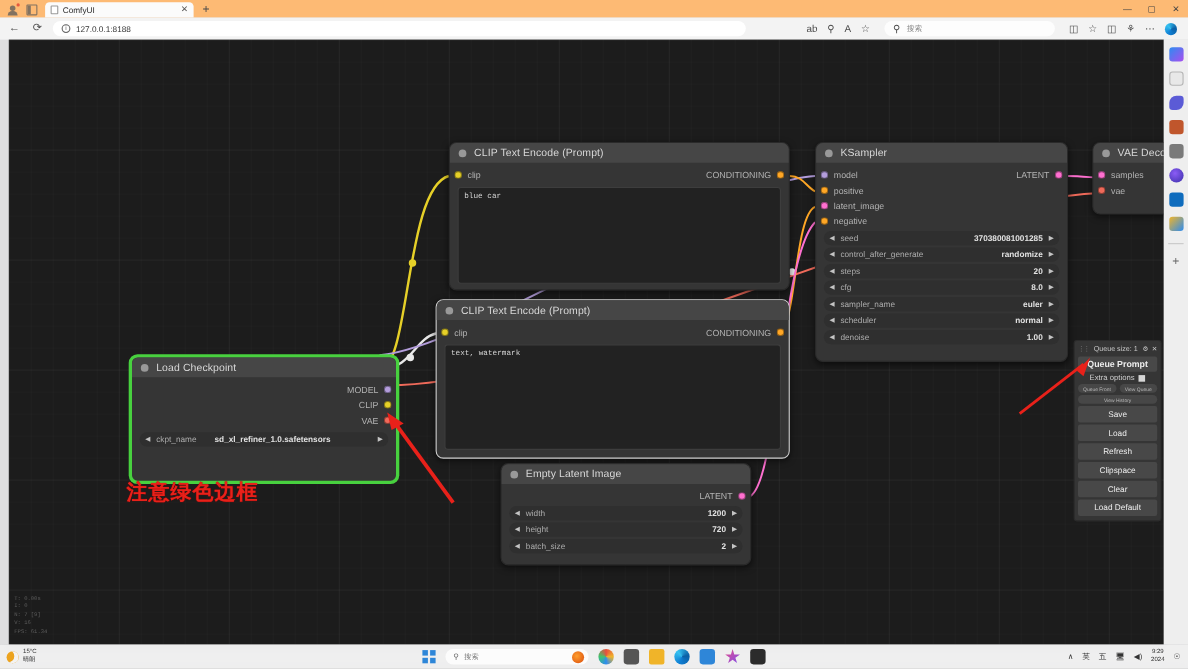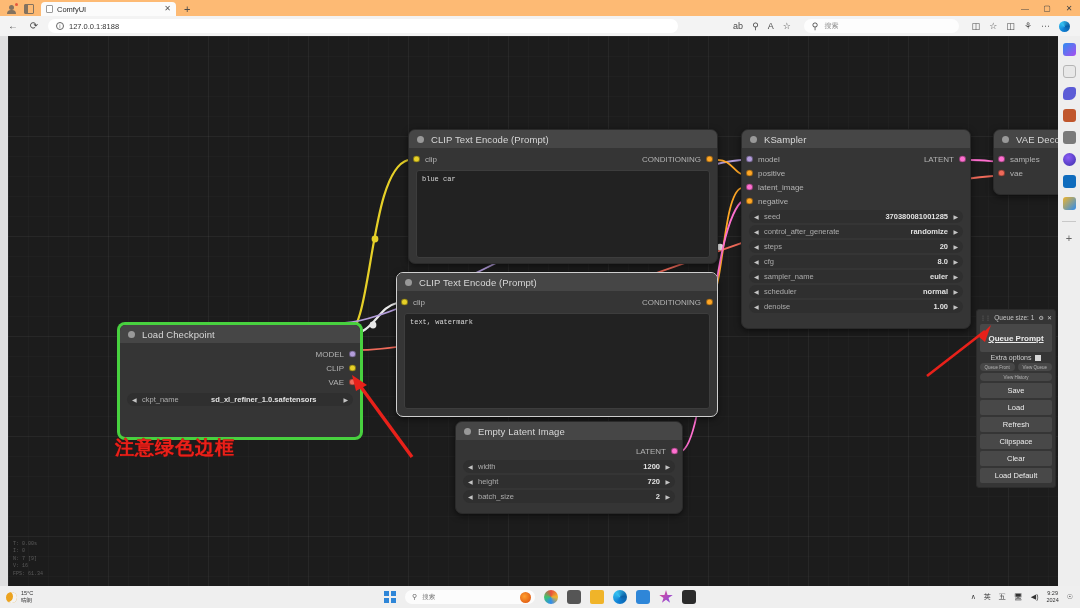--- a/index.html
+++ b/index.html
@@ -134,21 +134,21 @@
   }
   .q-head { display: flex; align-items: center; gap: 3px; height: 10px; }
   .q-grip { font-size: 6px; color: #888; letter-spacing: -1px; }
   .q-head .qt { font-size: 6.5px; color: #c6c6c6; flex: 1; text-align: center; }
   .q-head .qi { font-size: 6px; color: #c6c6c6; }
   .q-btn {
     margin-top: 2px; height: 15px; background: #484848; border-radius: 2px;
     display: flex; align-items: center; justify-content: center;
     font-size: 7.5px; color: #ededed;
   }
-  .q-btn.big { height: 28px; font-size: 8px; font-weight: bold; text-decoration: underline; }
+  .q-btn.big { height: 14px; font-size: 8px; font-weight: bold; }
   .q-extra { display: flex; align-items: center; justify-content: center; gap: 4px; margin-top: 2px; }
   .q-extra .lab { font-size: 7px; color: #cfcfcf; }
   .q-chk { width: 6px; height: 6px; background: #d6d6d6; }
   .q-row { display: flex; gap: 3px; margin-top: 2px; }
   .q-small {
     flex: 1; height: 8px; background: #474747; border-radius: 4px;
     display: flex; align-items: center; justify-content: center;
     font-size: 4.5px; color: #b8b8b8;
   }
   .q-small.wide { margin: 2px auto 0 auto; flex: 0 0 46px; }
@@ -403,21 +403,21 @@
           <span class="lbl">CLIP</span>
           <span class="port right" style="background:#e6d028;"></span>
         </div>
         <div class="slot-row slot-out">
           <span class="lbl">VAE</span>
           <span class="port right" style="background:#ef6a5a;"></span>
         </div>
         <div class="widget" style="margin-top:4px;">
           <span class="arrow">◀</span>
           <span class="wname">ckpt_name</span>
-          <span class="wval" style="right:auto; left:84px;text-align:right;">sd_xl_refiner_1.0.safetensors</span>
+          <span class="wval" style="right:auto; left:68px;text-align:right;">sd_xl_refiner_1.0.safetensors</span>
           <span class="arrow">▶</span>
         </div>
       </div>
     </div>
 
     <div class="node" style="left:447px; top:385px; width:228px; height:93px;">
       <div class="node-title">
         <span class="node-dot"></span>
         <span class="tt">Empty Latent Image</span>
       </div>

